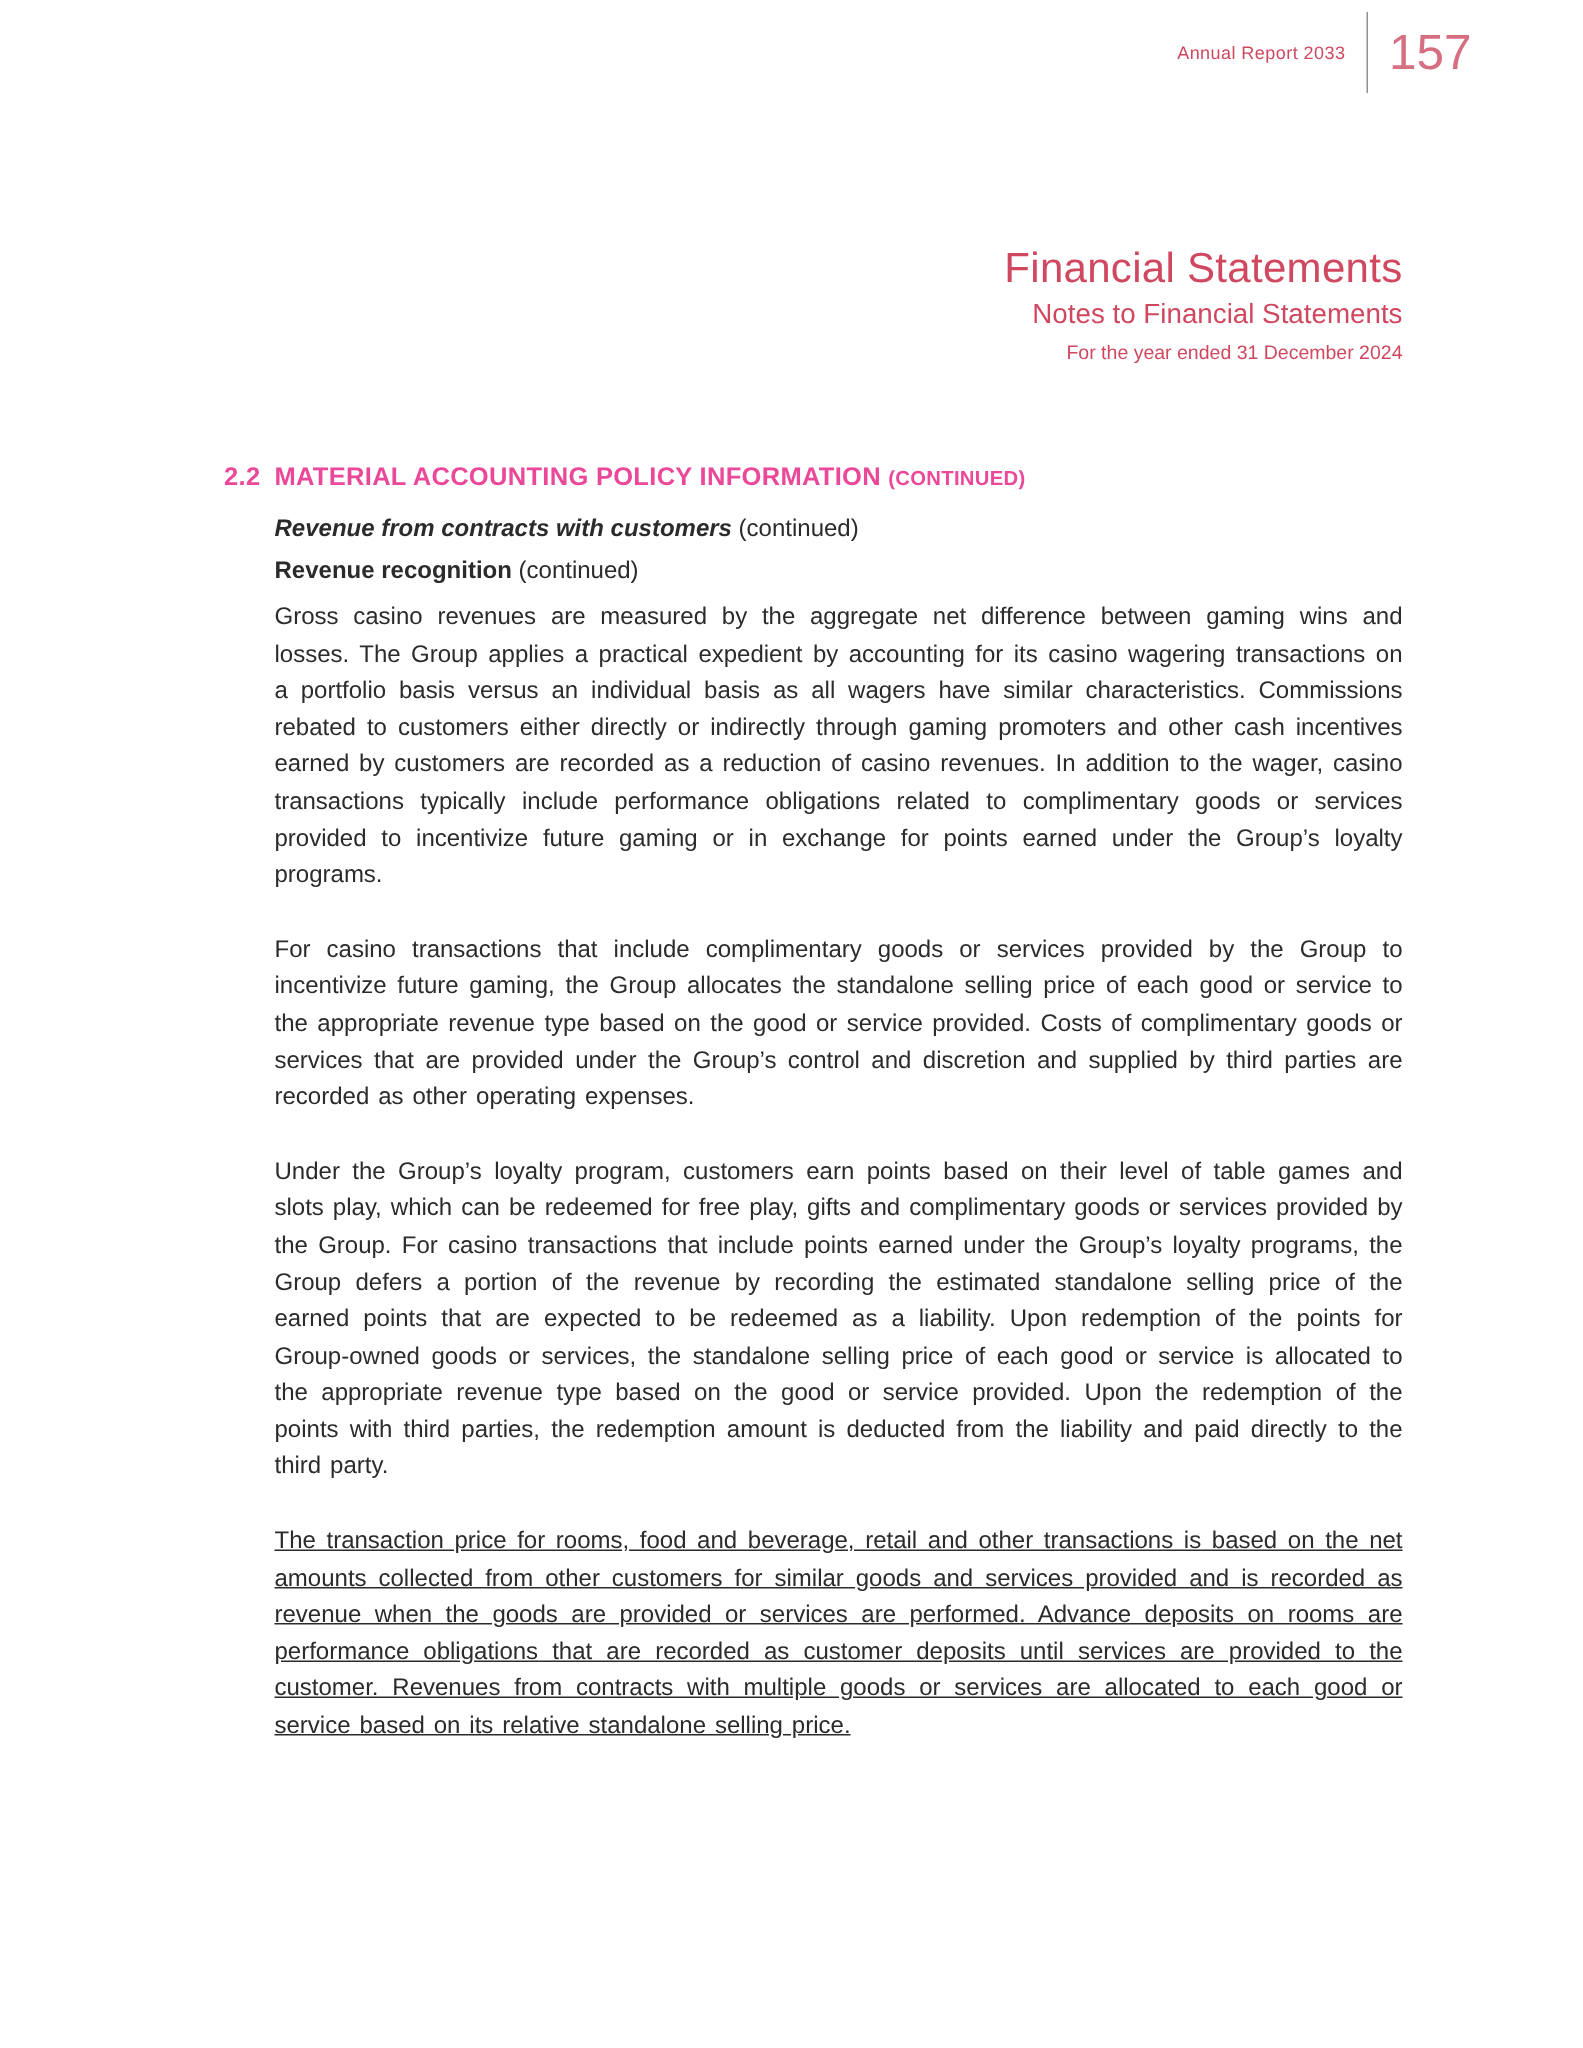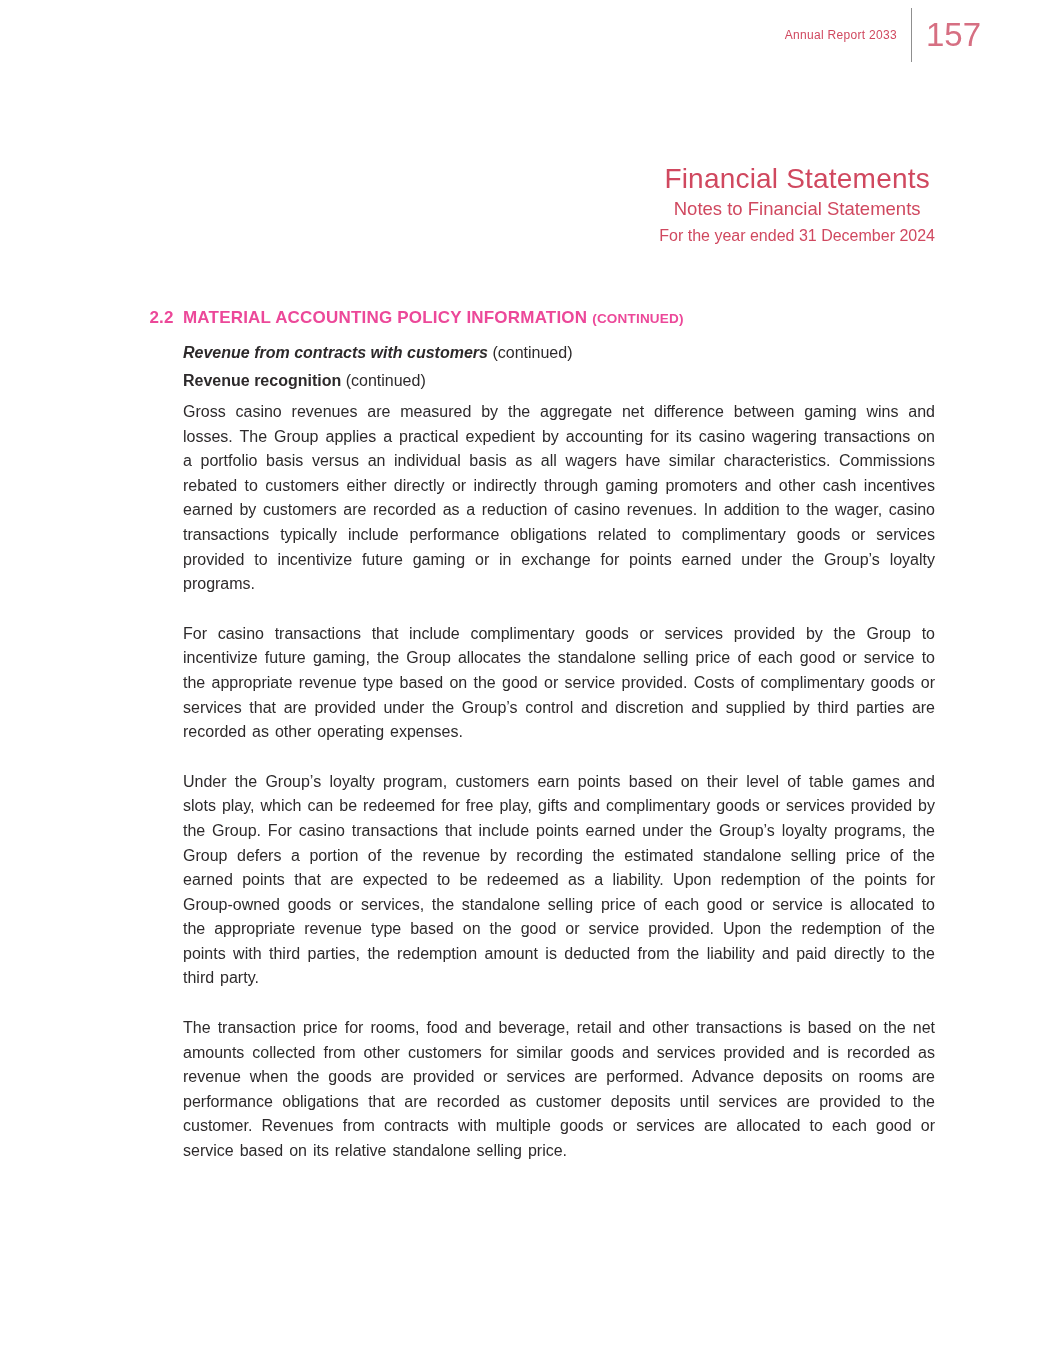--- a/index.html
+++ b/index.html
@@ -38,35 +38,35 @@
     font-size: 33px;
     font-weight: 300;
     text-align: right;
   }
 
   
   .title-block {
     position: absolute;
     top: 163px;
     right: 120px;
-    text-align: center;
+    text-align: right;
     color: #d0485f;
   }
   .fs-title {
     font-size: 28px;
     font-weight: 500;
     letter-spacing: 0.2px;
   }
   .fs-subtitle {
     font-size: 18.5px;
     font-weight: 400;
     margin-top: 3px;
   }
   .fs-period {
-    font-size: 16px;
+    font-size: 13px;
     margin-top: 7px;
   }
 
   
   .content {
     position: absolute;
     left: 140px;
     top: 308px;
     width: 795px;
   }
@@ -98,21 +98,21 @@
   .subheading .head-bold { font-weight: 700; }
   .subheading.italic-head .head-bold { font-style: italic; }
   p.para {
     font-size: 16px;
     line-height: 24.6px;
     text-align: justify;
     margin: 0 0 25px 0;
     word-spacing: 1.5px;
     color: #2d2a2b;
   }
-  p.para:last-child { margin-bottom: 0; }
+  p.para:last-child { margin-bottom: 0; text-decoration: underline; }
 </style>
 </head>
 <body>
 
 <div class="page">
 
   <div class="top-header">
     <span class="report-title">Annual Report 2033</span>
     <span class="header-divider"></span>
     <span class="page-number">157</span>

